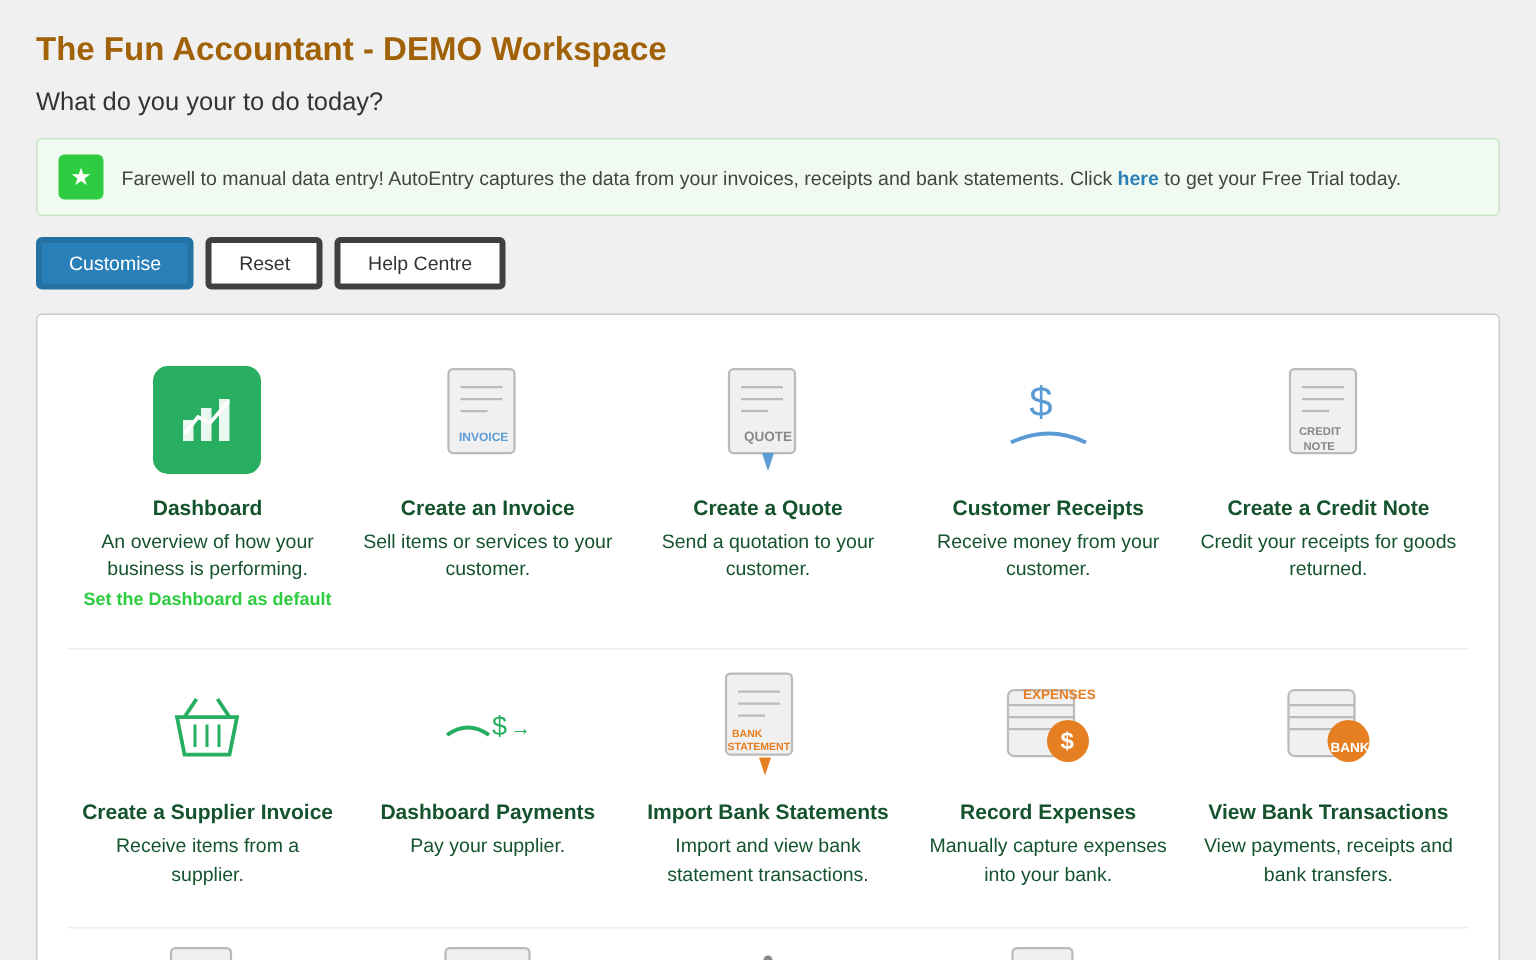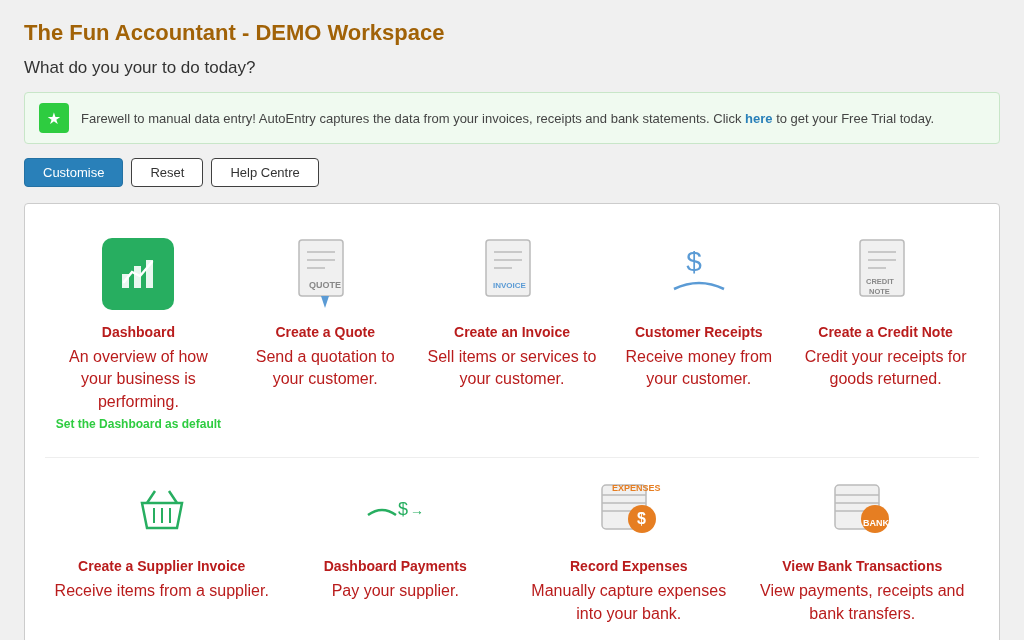--- a/index.html
+++ b/index.html
@@ -60,21 +60,21 @@
     .toolbar {
       display: flex;
       gap: 8px;
       margin-bottom: 16px;
     }
     .btn {
       padding: 6px 18px;
       border-radius: 4px;
       font-size: 13px;
       cursor: pointer;
-      border: 1px solid #404040;
+      border: 4px solid #404040;
       background: white;
       color: #333;
     }
     .btn-primary {
       background: #2980b9;
       color: white;
       border-color: #2471a3;
     }
     .main-panel {
       background: white;
@@ -100,26 +100,26 @@
       width: 80px;
       height: 80px;
       display: flex;
       align-items: center;
       justify-content: center;
       margin-bottom: 10px;
     }
     .item-title {
       font-size: 14px;
       font-weight: bold;
-      color: #b91c1c;
+      color: #14532d;
       margin-bottom: 6px;
     }
     .item-desc {
-      font-size: 16px;
-      color: #b91c1c;
+      font-size: 13px;
+      color: #14532d;
       line-height: 1.4;
     }
     .set-default-link {
       color: #2ecc40;
       font-size: 12px;
       font-weight: bold;
       text-decoration: none;
       cursor: pointer;
       margin-top: 4px;
     }
@@ -181,40 +181,40 @@
         <a class="set-default-link">Set the Dashboard as default</a>
       </div>
 
       <div class="grid-item">
         <div class="icon-wrapper">
           <svg width="60" height="72" viewBox="0 0 60 72">
             <rect x="4" y="2" width="44" height="56" rx="3" fill="#f0f0f0" stroke="#bbb" stroke-width="1.5"></rect>
             <line x1="12" y1="14" x2="40" y2="14" stroke="#bbb" stroke-width="1.5"></line>
             <line x1="12" y1="22" x2="40" y2="22" stroke="#bbb" stroke-width="1.5"></line>
             <line x1="12" y1="30" x2="30" y2="30" stroke="#bbb" stroke-width="1.5"></line>
-            <text x="14" y="50" font-size="9" fill="#888" font-family="Arial" font-weight="bold">QUOTE</text>
-            <polygon points="26,58 30,70 34,58" fill="#5b9bd5"></polygon>
-          </svg>
-        </div>
-        <span class="item-title">Create a Quote</span>
-        <span class="item-desc">Send a quotation to your customer.</span>
+            <text x="11" y="50" font-size="8" fill="#5b9bd5" font-family="Arial" font-weight="bold">INVOICE</text>
+          </svg>
+        </div>
+        <span class="item-title">Create an Invoice</span>
+        <span class="item-desc">Sell items or services to your customer.</span>
       </div>
 
       <div class="grid-item">
         <div class="icon-wrapper">
           <svg width="60" height="72" viewBox="0 0 60 72">
             <rect x="4" y="2" width="44" height="56" rx="3" fill="#f0f0f0" stroke="#bbb" stroke-width="1.5"></rect>
             <line x1="12" y1="14" x2="40" y2="14" stroke="#bbb" stroke-width="1.5"></line>
             <line x1="12" y1="22" x2="40" y2="22" stroke="#bbb" stroke-width="1.5"></line>
             <line x1="12" y1="30" x2="30" y2="30" stroke="#bbb" stroke-width="1.5"></line>
-            <text x="11" y="50" font-size="8" fill="#5b9bd5" font-family="Arial" font-weight="bold">INVOICE</text>
-          </svg>
-        </div>
-        <span class="item-title">Create an Invoice</span>
-        <span class="item-desc">Sell items or services to your customer.</span>
+            <text x="14" y="50" font-size="9" fill="#888" font-family="Arial" font-weight="bold">QUOTE</text>
+            <polygon points="26,58 30,70 34,58" fill="#5b9bd5"></polygon>
+          </svg>
+        </div>
+        <span class="item-title">Create a Quote</span>
+        <span class="item-desc">Send a quotation to your customer.</span>
       </div>
 
       <div class="grid-item">
         <div class="icon-wrapper">
           <svg width="70" height="70" viewBox="0 0 70 70">
             <text x="30" y="32" font-size="28" fill="#5b9bd5" text-anchor="middle" font-family="Arial">$</text>
             <path d="M10 50 Q35 38 60 50" stroke="#5b9bd5" stroke-width="2.5" fill="none"></path>
           </svg>
         </div>
         <span class="item-title">Customer Receipts</span>
@@ -260,20 +260,35 @@
           <svg width="70" height="70" viewBox="0 0 70 70">
             <path d="M8 42 Q22 32 36 42" stroke="#27ae60" stroke-width="2.5" fill="none"></path>
             <text x="38" y="42" font-size="18" fill="#27ae60" font-family="Arial">$</text>
             <text x="50" y="42" font-size="14" fill="#27ae60" font-family="Arial">→</text>
           </svg>
         </div>
         <span class="item-title">Dashboard Payments</span>
         <span class="item-desc">Pay your supplier.</span>
       </div>
 
+      <div class="grid-item">
+        <div class="icon-wrapper">
+          <svg width="64" height="72" viewBox="0 0 64 72">
+            <rect x="4" y="2" width="44" height="54" rx="3" fill="#f0f0f0" stroke="#bbb" stroke-width="1.5"></rect>
+            <line x1="12" y1="14" x2="40" y2="14" stroke="#bbb" stroke-width="1.5"></line>
+            <line x1="12" y1="22" x2="40" y2="22" stroke="#bbb" stroke-width="1.5"></line>
+            <line x1="12" y1="30" x2="30" y2="30" stroke="#bbb" stroke-width="1.5"></line>
+            <text x="8" y="44" font-size="7" fill="#e67e22" font-family="Arial" font-weight="bold">BANK</text>
+            <text x="5" y="53" font-size="7" fill="#e67e22" font-family="Arial" font-weight="bold">STATEMENT</text>
+            <polygon points="26,58 30,70 34,58" fill="#e67e22"></polygon>
+          </svg>
+        </div>
+        <span class="item-title">Import Bank Statements</span>
+        <span class="item-desc">Import and view bank statement transactions.</span>
+      </div>
 
       <div class="grid-item">
         <div class="icon-wrapper">
           <svg width="70" height="70" viewBox="0 0 70 70">
             <rect x="8" y="12" width="44" height="44" rx="4" fill="#f0f0f0" stroke="#bbb" stroke-width="1.5"></rect>
             <line x1="8" y1="22" x2="52" y2="22" stroke="#bbb" stroke-width="1.5"></line>
             <line x1="8" y1="30" x2="52" y2="30" stroke="#bbb" stroke-width="1.5"></line>
             <line x1="8" y1="38" x2="52" y2="38" stroke="#bbb" stroke-width="1.5"></line>
             <circle cx="48" cy="46" r="14" fill="#e67e22"></circle>
             <text x="43" y="51" font-size="16" fill="white" font-family="Arial" font-weight="bold">$</text>

